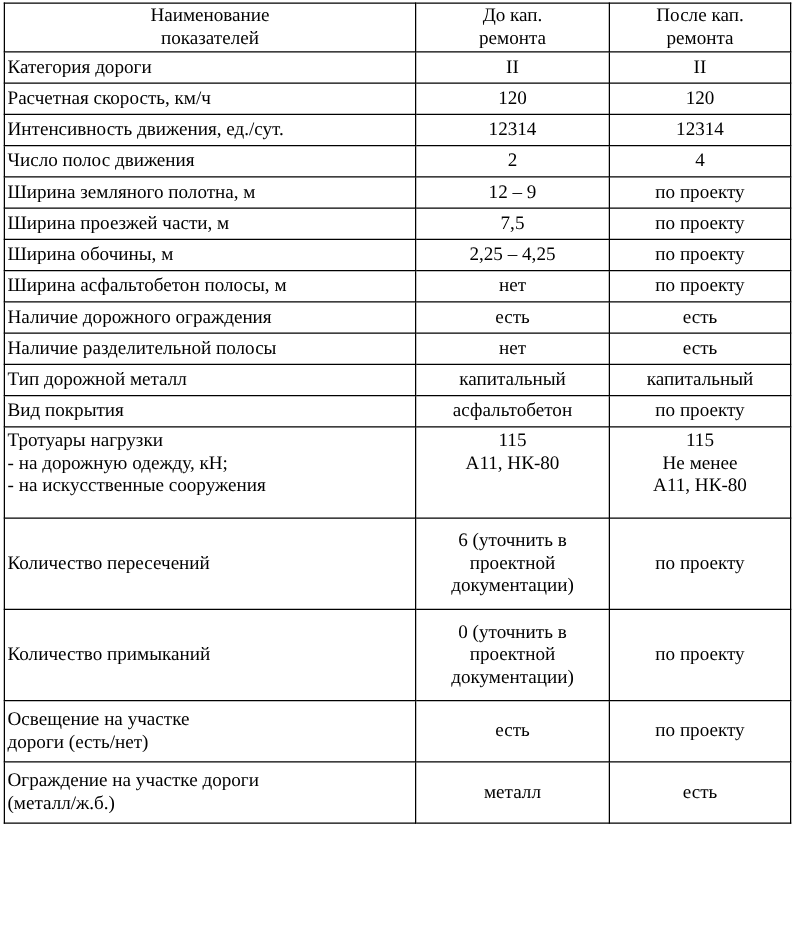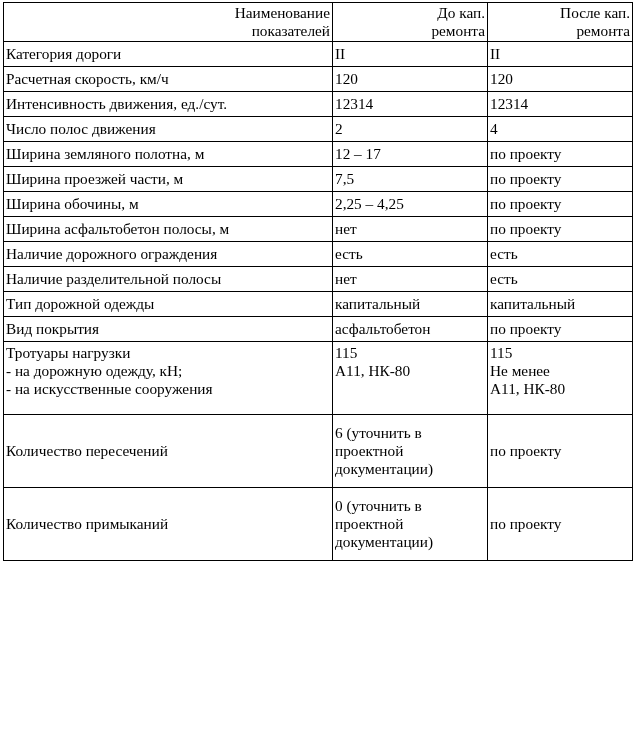--- a/index.html
+++ b/index.html
@@ -33,33 +33,34 @@
   table.road-table col.c-after { width: 145px; }
 
   table.road-table th,
   table.road-table td {
     border: 1px solid #000000;
     padding: 1px 2px;
     vertical-align: middle;
     font-weight: normal;
   }
   th.head-cell {
-    text-align: right;
+    text-align: center;
     padding: 3px 2px 4px 2px;
   }
   th.head-cell .hl {
     display: block;
     white-space: nowrap;
   }
   td.name-cell {
     text-align: left;
     padding-left: 7px;
     white-space: nowrap;
   }
   td.val-cell {
+    text-align: center;
   }
   td.val-cell .vl,
   td.name-cell .nl {
     display: block;
   }
   tr.r-std td { height: 22px; margin-top: 20px; }
   tr.r-loads td { height: 69px; vertical-align: top; }
   tr.r-loads td.name-cell { padding-top: 2px; }
   tr.r-loads td.val-cell { padding-top: 2px; }
   tr.r-loads td.val-after { vertical-align: top; }
@@ -137,21 +138,21 @@
           </td>
           <td class="val-cell">
             <span class="vl">4</span>
           </td>
         </tr>
         <tr class="r-std">
           <td class="name-cell">
             <span class="nl">Ширина земляного полотна, м</span>
           </td>
           <td class="val-cell">
-            <span class="vl">12 – 17</span>
+            <span class="vl">12 – 9</span>
           </td>
           <td class="val-cell">
             <span class="vl">по проекту</span>
           </td>
         </tr>
         <tr class="r-std">
           <td class="name-cell">
             <span class="nl">Ширина проезжей части, м</span>
           </td>
           <td class="val-cell">
@@ -200,21 +201,21 @@
           </td>
           <td class="val-cell">
             <span class="vl">нет</span>
           </td>
           <td class="val-cell">
             <span class="vl">есть</span>
           </td>
         </tr>
         <tr class="r-std">
           <td class="name-cell">
-            <span class="nl">Тип дорожной одежды</span>
+            <span class="nl">Тип дорожной металл</span>
           </td>
           <td class="val-cell">
             <span class="vl">капитальный</span>
           </td>
           <td class="val-cell">
             <span class="vl">капитальный</span>
           </td>
         </tr>
         <tr class="r-std">
           <td class="name-cell">
@@ -260,17 +261,41 @@
           <td class="name-cell">
             <span class="nl">Количество примыканий</span>
           </td>
           <td class="val-cell val-multi">
             <span class="vl">0 (уточнить в</span>
             <span class="vl">проектной</span>
             <span class="vl">документации)</span>
           </td>
           <td class="val-cell val-multi">
             <span class="vl">по проекту</span>
+          </td>
+        </tr>
+        <tr class="r-two">
+          <td class="name-cell">
+            <span class="nl">Освещение на участке</span>
+            <span class="nl">дороги (есть/нет)</span>
+          </td>
+          <td class="val-cell">
+            <span class="vl">есть</span>
+          </td>
+          <td class="val-cell">
+            <span class="vl">по проекту</span>
+          </td>
+        </tr>
+        <tr class="r-two">
+          <td class="name-cell">
+            <span class="nl">Ограждение на участке дороги</span>
+            <span class="nl">(металл/ж.б.)</span>
+          </td>
+          <td class="val-cell">
+            <span class="vl">металл</span>
+          </td>
+          <td class="val-cell">
+            <span class="vl">есть</span>
           </td>
         </tr>
       </tbody>
   </table>
 </div>
 
 </body></html>

